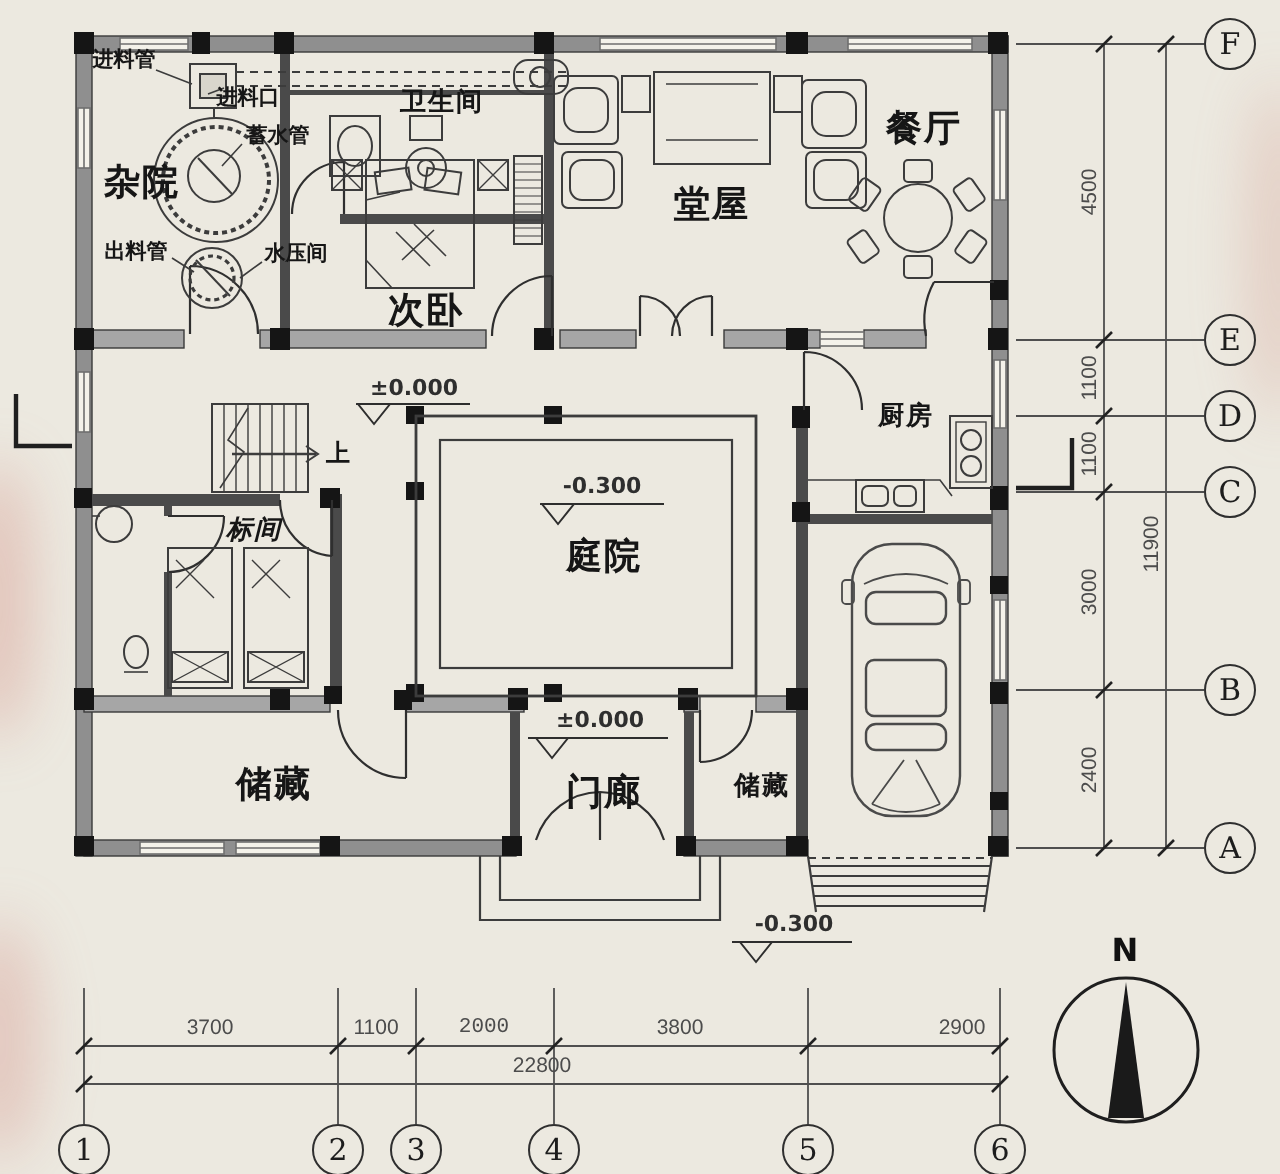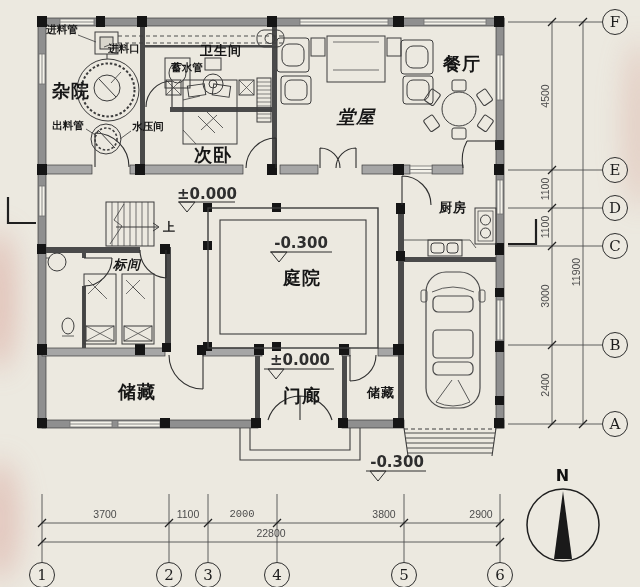--- a/index.html
+++ b/index.html
@@ -5,21 +5,21 @@
   html,body{margin:0;padding:0;background:#d8d4ca;}
   .plan{position:relative;width:640px;height:587px;background:#ece9e0;overflow:hidden;
         font-family:"DejaVu Sans","Liberation Sans",sans-serif;}
   .blob{position:absolute;border-radius:50%;filter:blur(14px);pointer-events:none;}
   svg{position:absolute;left:0;top:0;}
   .lbl{position:absolute;transform:translate(-50%,-50%);white-space:nowrap;color:#161616;
        font-weight:bold;letter-spacing:1px;}
   .lg{font-size:18px;}
   .md{font-size:13px;}
   .sm{font-size:10.5px;letter-spacing:0;}
-  .lvl{font-size:15px;letter-spacing:0;color:#2e2e2e;}
+  .lvl{font-size:11px;letter-spacing:0;color:#2e2e2e;}
   .dim{font-size:10.5px;font-weight:normal;letter-spacing:0;color:#4c4c4c;
        font-family:"Liberation Sans",sans-serif;}
   .vdim{transform:translate(-50%,-50%) rotate(-90deg);}
   .bubble{position:absolute;width:26px;height:26px;border:1.4px solid #2f2f2f;border-radius:50%;
           display:flex;align-items:center;justify-content:center;
           font-family:"DejaVu Serif","Liberation Serif",serif;font-size:15px;color:#1d1d1d;
           background:rgba(236,233,224,.65);box-sizing:border-box;}
   .north{font-size:16px;font-weight:bold;color:#111;}
 </style>
 </head>
@@ -299,32 +299,32 @@
 
     <g>
       <circle cx="563" cy="525" r="36" fill="none" stroke="#1f1f1f" stroke-width="1.5"></circle>
       <polygon points="563,491 554,559 572,559" fill="#1a1a1a"></polygon>
     </g>
   </svg>
 
   <div class="lbl lg" style="left:71px;top:91px;">杂院</div>
   <div class="lbl md" style="left:221px;top:51px;">卫生间</div>
   <div class="lbl lg" style="left:213px;top:155px;">次卧</div>
-  <div class="lbl lg" style="left:356px;top:117px;font-style:italic;">堂屋</div>
+  <div class="lbl lg" style="left:356px;top:102px;">堂屋</div>
   <div class="lbl lg" style="left:462px;top:64px;">餐厅</div>
   <div class="lbl md" style="left:453px;top:208px;">厨房</div>
   <div class="lbl md" style="left:127px;top:265px;font-style:italic;">标间</div>
   <div class="lbl lg" style="left:302px;top:278px;">庭院</div>
   <div class="lbl lg" style="left:137px;top:392px;">储藏</div>
   <div class="lbl lg" style="left:302px;top:396px;font-family:Liberation Serif, serif;">门廊</div>
   <div class="lbl md" style="left:381px;top:393px;">储藏</div>
 
   <div class="lbl sm" style="left:62px;top:30px;font-family:Liberation Mono, monospace;">进料管</div>
   <div class="lbl sm" style="left:124px;top:49px;">进料口</div>
-  <div class="lbl sm" style="left:139px;top:68px;margin-left:48px;">蓄水管</div>
+  <div class="lbl sm" style="left:139px;top:68px;">蓄水管</div>
   <div class="lbl sm" style="left:68px;top:126px;">出料管</div>
   <div class="lbl sm" style="left:148px;top:127px;">水压间</div>
   <div class="lbl sm" style="left:169px;top:227px;font-size:12px;">上</div>
 
   <div class="lbl lvl" style="left:207px;top:194px;">±0.000</div>
   <div class="lbl lvl" style="left:301px;top:243px;">-0.300</div>
   <div class="lbl lvl" style="left:300px;top:360px;">±0.000</div>
   <div class="lbl lvl" style="left:397px;top:462px;">-0.300</div>
 
   <div class="bubble" style="left:602px;top:9px;">F</div>
@@ -344,18 +344,18 @@
   <div class="lbl dim vdim" style="left:545px;top:96px;">4500</div>
   <div class="lbl dim vdim" style="left:545px;top:189px;">1100</div>
   <div class="lbl dim vdim" style="left:545px;top:227px;">1100</div>
   <div class="lbl dim vdim" style="left:545px;top:296px;">3000</div>
   <div class="lbl dim vdim" style="left:545px;top:385px;">2400</div>
   <div class="lbl dim vdim" style="left:576px;top:272px;">11900</div>
 
   <div class="lbl dim" style="left:105px;top:514px;">3700</div>
   <div class="lbl dim" style="left:188px;top:514px;">1100</div>
   <div class="lbl dim" style="left:242px;top:514px;font-family:Liberation Mono, monospace;">2000</div>
-  <div class="lbl dim" style="left:340px;top:514px;margin-left:44px;">3800</div>
+  <div class="lbl dim" style="left:340px;top:514px;">3800</div>
   <div class="lbl dim" style="left:452px;top:514px;margin-left:29px;">2900</div>
   <div class="lbl dim" style="left:271px;top:533px;">22800</div>
 
   <div class="lbl north" style="left:563px;top:475px;">N</div>
 </div>
 
 </body></html>

